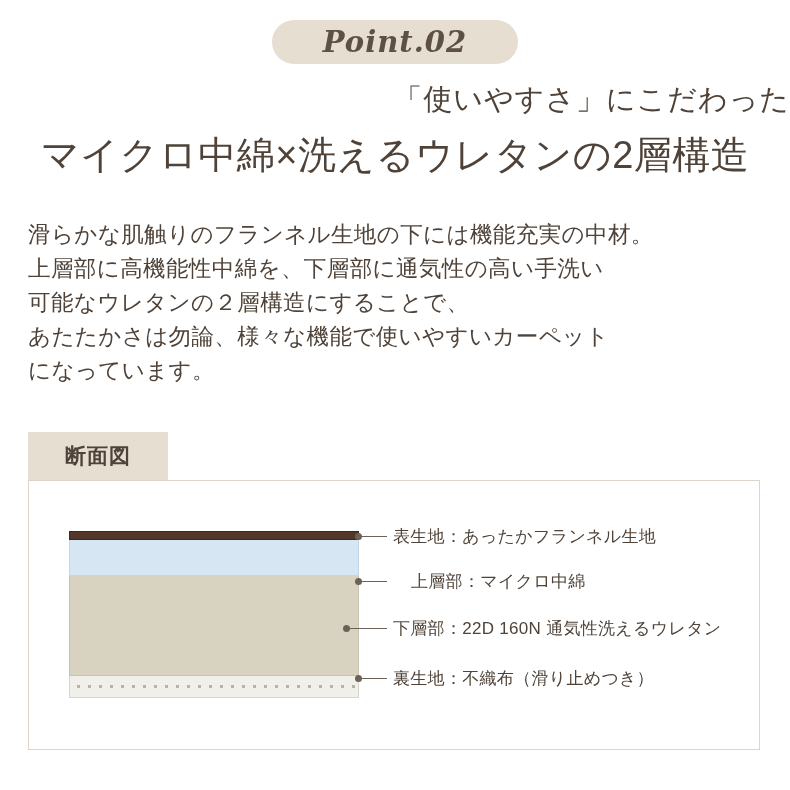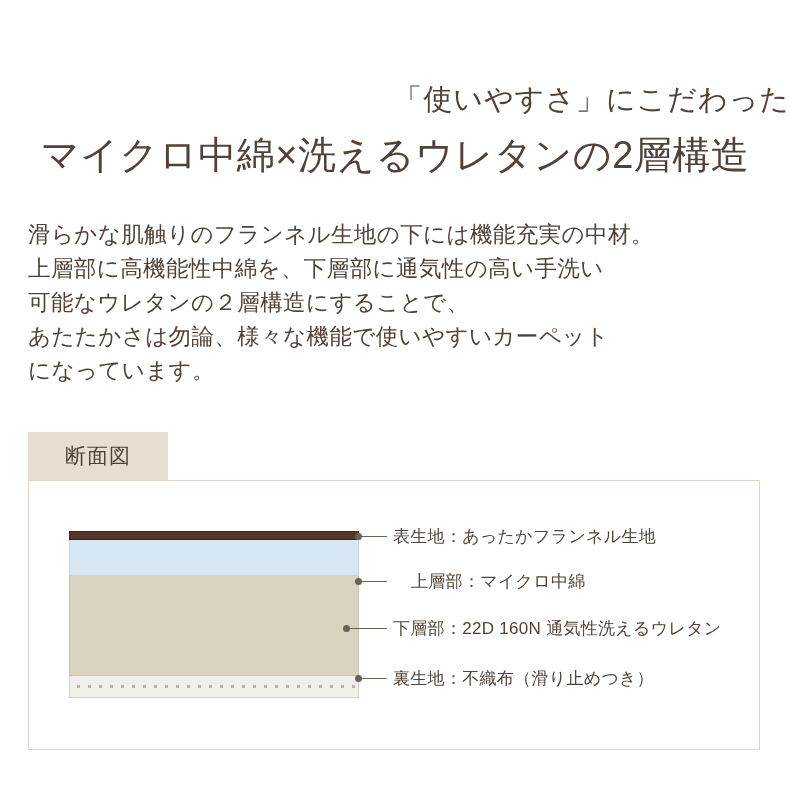--- a/index.html
+++ b/index.html
@@ -91,21 +91,21 @@
     top: 0;
     width: 140px;
     height: 48px;
     background: #e7ded2;
     display: flex;
     align-items: center;
     justify-content: center;
   }
   .section-tab-label {
     font-size: 21px;
-    font-weight: normal;
+    font-weight: bold;
     letter-spacing: 1px;
     color: #4f4339;
   }
   .section-body {
     position: absolute;
     left: 0;
     top: 48px;
     width: 732px;
     height: 270px;
     border: 1px solid #ddd5c9;
@@ -179,20 +179,23 @@
     height: 7px;
     border-radius: 50%;
     background: #6b6158;
   }
 </style>
 </head>
 <body>
 
 <div class="page">
 
+  <div class="point-badge">
+    <span class="point-badge-label">Point.02</span>
+  </div>
 
   <div class="headline-sub">「使いやすさ」にこだわった</div>
   <div class="headline-main">マイクロ中綿×洗えるウレタンの2層構造</div>
 
   <div class="body-copy">滑らかな肌触りのフランネル生地の下には機能充実の中材。
 上層部に高機能性中綿を、下層部に通気性の高い手洗い
 可能なウレタンの２層構造にすることで、
 あたたかさは勿論、様々な機能で使いやすいカーペット
 になっています。</div>
 

